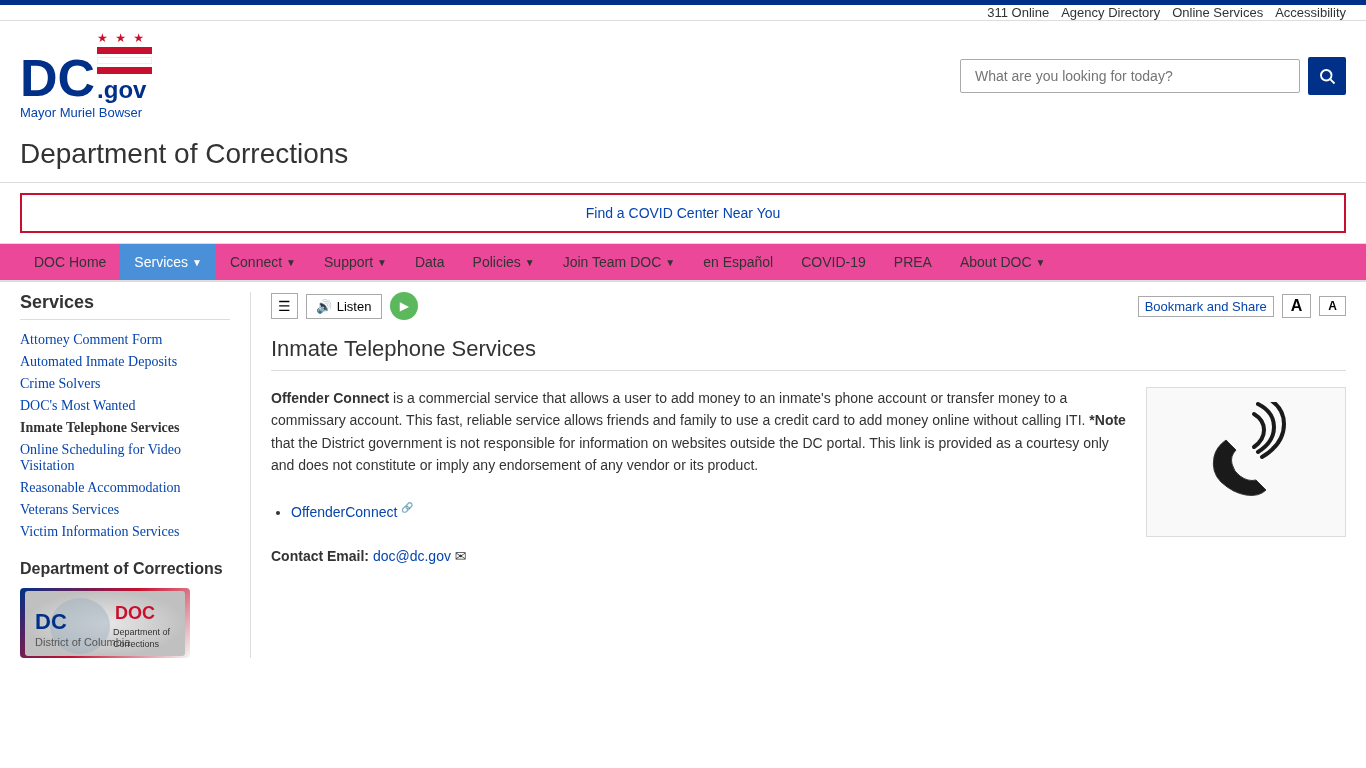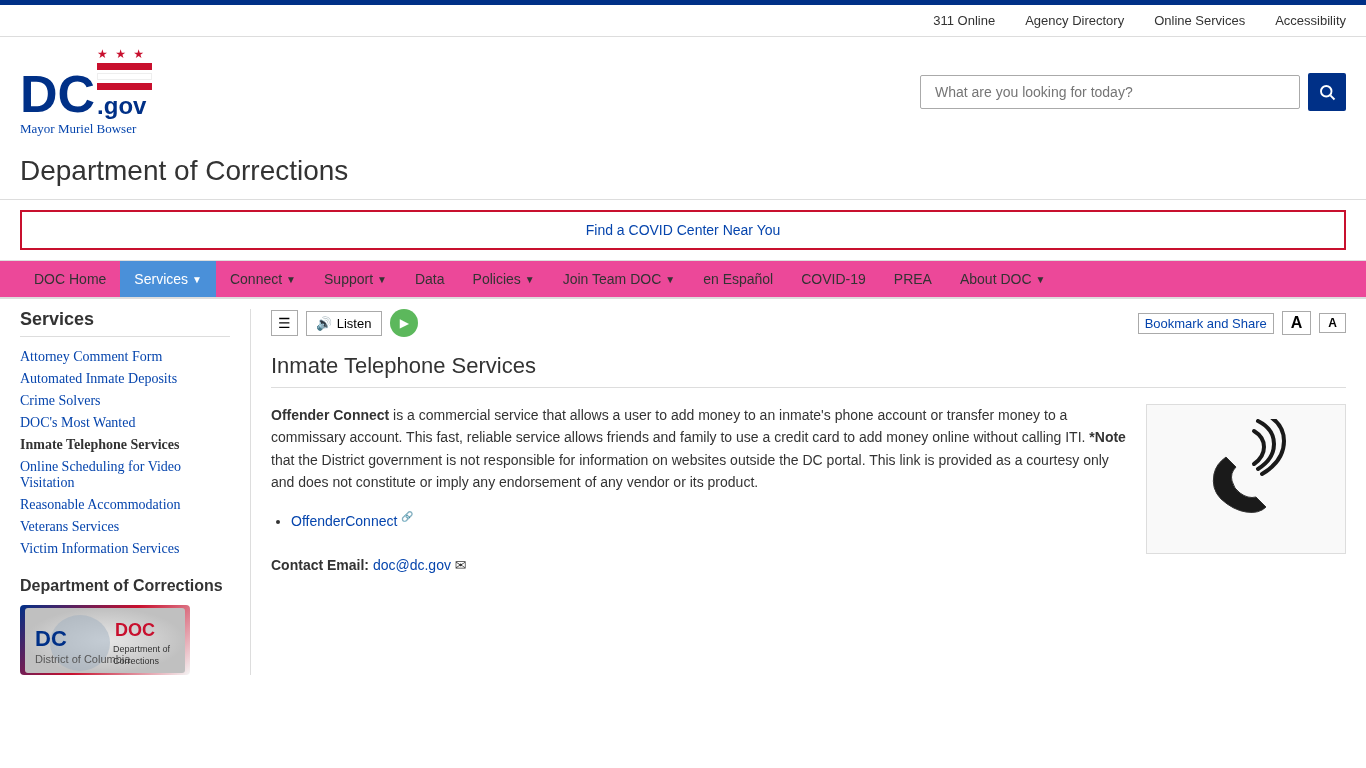--- a/index.html
+++ b/index.html
@@ -2,24 +2,24 @@
 <html><head>
   <meta charset="utf-8">
   <style>
     * { box-sizing: border-box; margin: 0; padding: 0; }
     body { font-family: Arial, sans-serif; font-size: 14px; color: #333; background: #fff; }
 
     
     .top-bar {
       background: #fff;
       border-bottom: 1px solid #ddd;
-      padding: 8px 20px;
+      padding: 0 20px;
       display: flex;
       justify-content: flex-end;
-      gap: 30px;
+      gap: 12px;
     }
     .top-bar a {
       color: #333;
       text-decoration: none;
       font-size: 13px;
     }
 
     
     .accent-bar {
       height: 5px;
@@ -31,30 +31,29 @@
       padding: 10px 20px;
       display: flex;
       align-items: center;
       justify-content: space-between;
     }
     .logo-area { display: flex; flex-direction: column; }
     .mayor-link a {
       color: #0645ad;
       font-size: 13px;
       text-decoration: none;
-      font-family: Liberation Serif, serif;
     }
 
     .search-area {
       display: flex;
       align-items: center;
       gap: 8px;
     }
     .search-area input {
-      width: 380px;
+      width: 340px;
       padding: 8px 14px;
       border: 1px solid #aaa;
       border-radius: 2px;
       font-size: 14px;
       color: #666;
     }
     .search-btn {
       background: #003087;
       border: none;
       border-radius: 2px;
@@ -258,21 +257,21 @@
       margin-bottom: 16px;
       border-bottom: 1px solid #ddd;
       padding-bottom: 8px;
     }
 
     .content-body {
       display: flex;
       gap: 20px;
     }
     .content-text { flex: 1; font-size: 14px; line-height: 1.6; }
-    .content-text p { margin-bottom: 16px; }
+    .content-text p { margin-bottom: 24px; }
     .content-text strong { font-weight: bold; }
 
     .phone-image {
       width: 200px;
       height: 150px;
       flex-shrink: 0;
       border: 1px solid #ddd;
       display: flex;
       align-items: center;
       justify-content: center;

